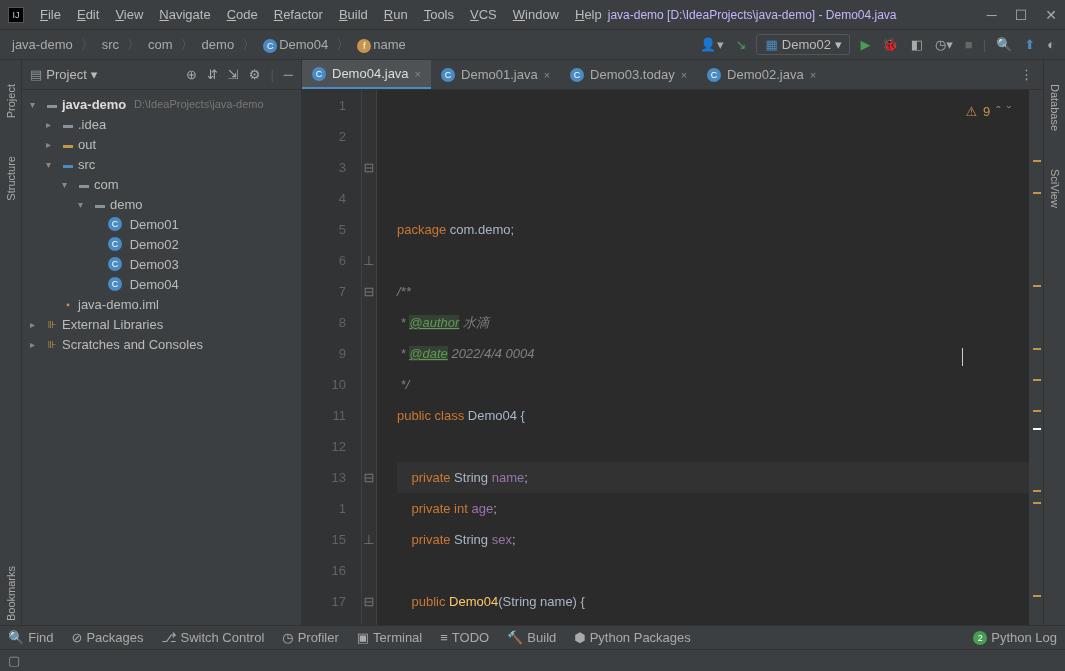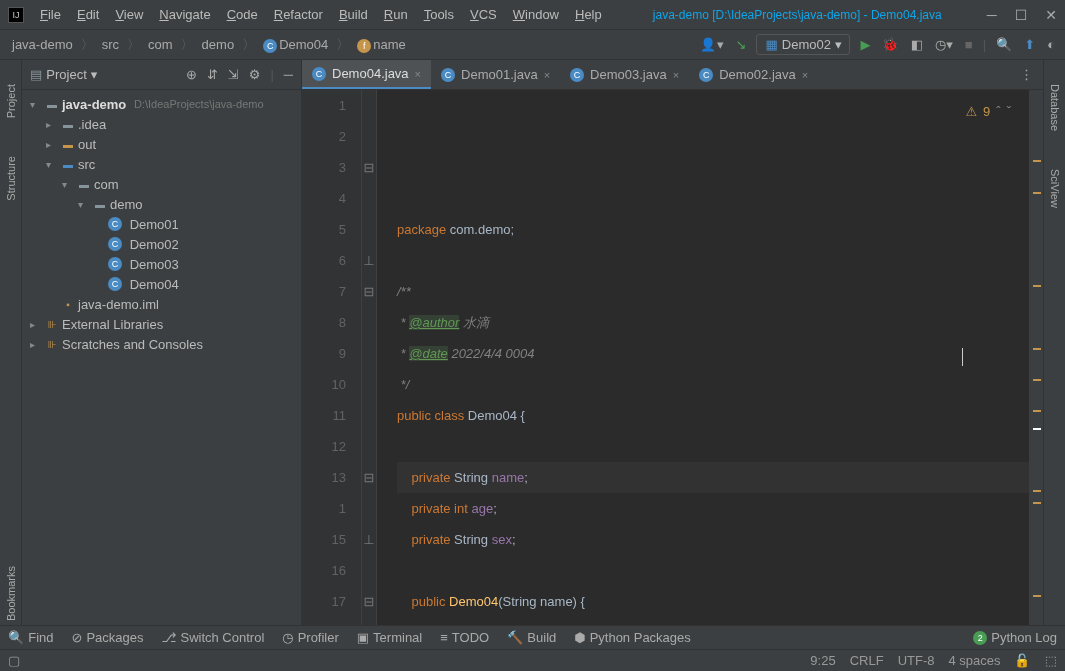--- a/index.html
+++ b/index.html
@@ -2,21 +2,21 @@
 <html><head>
 <meta charset="utf-8">
 <style>
 *{margin:0;padding:0;box-sizing:border-box;font-family:"Segoe UI",Arial,sans-serif;font-size:13px;user-select:none}
 body{background:#3c3f41;color:#bbb;width:1065px;height:671px;overflow:hidden;display:flex;flex-direction:column}
 .titlebar{height:30px;background:#3c3f41;display:flex;align-items:center;padding:0 8px;border-bottom:1px solid #323232}
 .titlebar .logo{width:16px;height:16px;background:#000;border:1px solid #555;margin-right:10px;display:flex;align-items:center;justify-content:center;font-size:9px;color:#ccc}
 .menubar{display:flex;gap:4px}
 .menubar span{padding:2px 6px;cursor:pointer}
 .menubar span u{text-decoration:underline}
-.titlebar .title{flex:1;text-align:center;color:#0ea5e9;font-size:12px}
+.titlebar .title{flex:1;color:#c4b5fd;font-size:12px}
 .winbtns{display:flex;gap:18px;color:#aaa}
 .winbtns span{cursor:pointer;font-size:14px}
 .navbar{height:30px;background:#3c3f41;display:flex;align-items:center;padding:0 8px;border-bottom:1px solid #323232}
 .breadcrumb{display:flex;align-items:center;gap:4px;flex:1}
 .breadcrumb .crumb{color:#aaa;padding:2px 4px}
 .breadcrumb .sep{color:#666}
 .breadcrumb .icon-c{width:14px;height:14px;border-radius:50%;background:#4a8bc4;color:#fff;font-size:9px;display:inline-flex;align-items:center;justify-content:center;margin-right:2px}
 .breadcrumb .icon-f{width:14px;height:14px;border-radius:50%;background:#c4954a;color:#fff;font-size:9px;display:inline-flex;align-items:center;justify-content:center;margin-right:2px}
 .toolbar-right{display:flex;align-items:center;gap:8px}
 .toolbar-right .btn{cursor:pointer;padding:2px;color:#aaa}
@@ -206,21 +206,21 @@
           <span>Demo04.java</span>
           <span class="close">×</span>
         </div>
         <div class="tab">
           <span class="class-icon">C</span>
           <span>Demo01.java</span>
           <span class="close">×</span>
         </div>
         <div class="tab">
           <span class="class-icon">C</span>
-          <span>Demo03.java</span>
+          <span>Demo03.today</span>
           <span class="close">×</span>
         </div>
         <div class="tab">
           <span class="class-icon">C</span>
           <span>Demo02.java</span>
           <span class="close">×</span>
         </div>
         <div class="more">⋮</div>
       </div>
     <div class="code">
@@ -328,21 +328,13 @@
       <span>Python Packages</span>
     </div>
     <div class="item right">
       <span class="badge-green">2</span>
       <span>Python Log</span>
     </div>
   </div>
 
 <div class="statusbar">
   <span style="margin-right:8px">▢</span>
-  <span class="right">
-    <span>9:25</span>
-    <span>CRLF</span>
-    <span>UTF-8</span>
-    <span>4 spaces</span>
-    <span>🔓</span>
-    <span>⬚</span>
-  </span>
 </div>
 
 </body></html>

